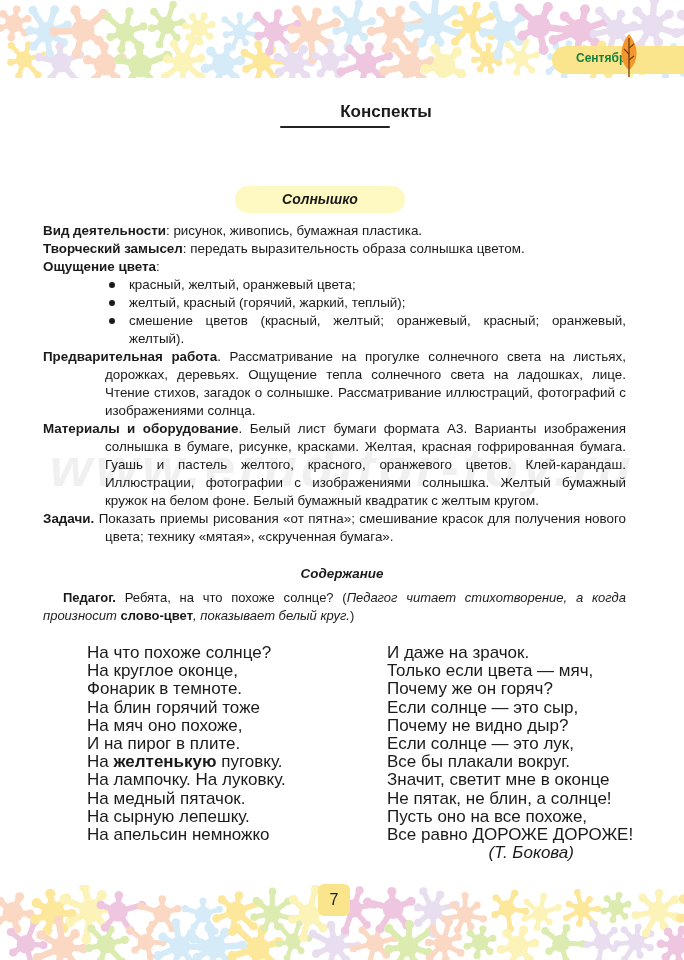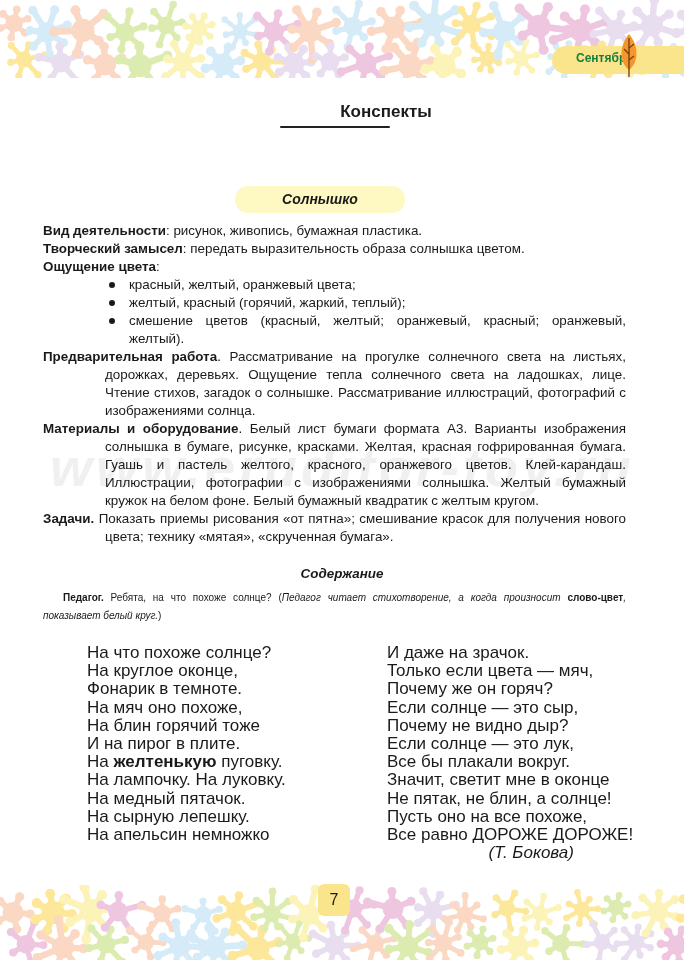--- a/index.html
+++ b/index.html
@@ -60,21 +60,21 @@
     border-radius: 50%; background: #1a1a1a;
   }
 
   .subheading {
     position: absolute; left: 0; width: 684px; top: 566px;
     text-align: center; font-style: italic; font-weight: bold; font-size: 13.4px;
     font-family: "Liberation Sans", sans-serif;
   }
   .intro {
     position: absolute; left: 43px; top: 589px; width: 583px;
-    font-family: "Liberation Sans", sans-serif; font-size: 10px; line-height: 18px;
+    font-family: "Liberation Sans", sans-serif; font-size: 13px; line-height: 18px;
     text-indent: 20px; text-align: justify;
   }
   .i { font-style: italic; }
 
   .poem-col {
     position: absolute; top: 644px;
     font-family: "Liberation Sans", sans-serif; font-size: 17px; line-height: 18.2px;
   }
   .poem-col.left { left: 87px; }
   .poem-col.right { left: 387px; }
@@ -713,22 +713,22 @@
 </div>
 
 <div class="subheading">Содержание</div>
 
 <p class="intro" style="margin:0;"><span class="b">Педагог.</span><span> Ребята, на что похоже солнце? (</span><span class="i">Педагог читает стихотворение, а когда произносит </span><span class="b">слово-цвет</span><span class="i">, показывает белый круг.</span><span>)</span></p>
 
 <div class="poem-col left">
   <div class="poem-line">На что похоже солнце?</div>
   <div class="poem-line">На круглое оконце,</div>
   <div class="poem-line">Фонарик в темноте.</div>
+  <div class="poem-line">На блин горячий тоже</div>
   <div class="poem-line">На мяч оно похоже,</div>
-  <div class="poem-line">На блин горячий тоже</div>
   <div class="poem-line">И на пирог в плите.</div>
   <div class="poem-line"><span>На </span><span class="b">желтенькую</span><span> пуговку.</span></div>
   <div class="poem-line">На лампочку. На луковку.</div>
   <div class="poem-line">На медный пятачок.</div>
   <div class="poem-line">На сырную лепешку.</div>
   <div class="poem-line">На апельсин немножко</div>
 </div>
 
 <div class="poem-col right">
   <div class="poem-line">И даже на зрачок.</div>

